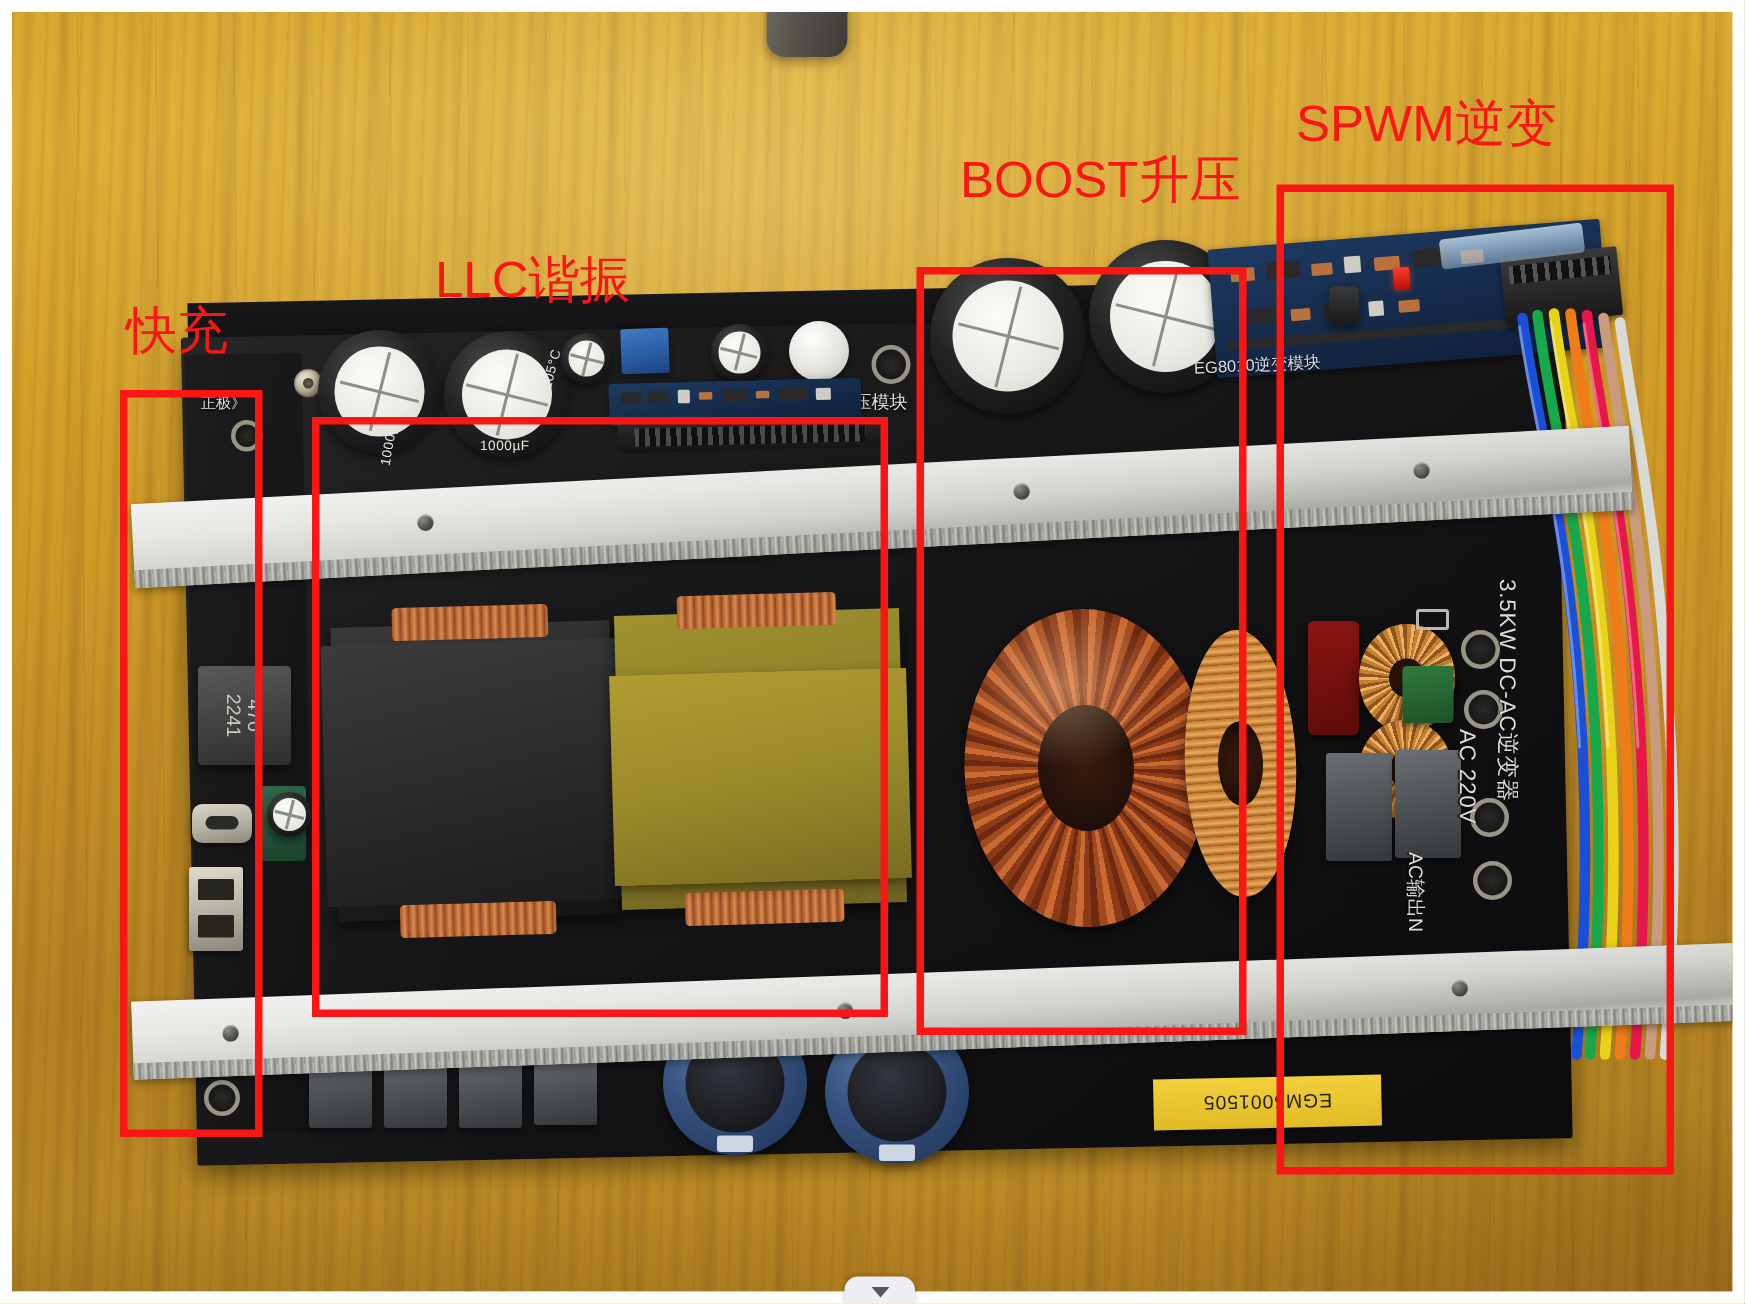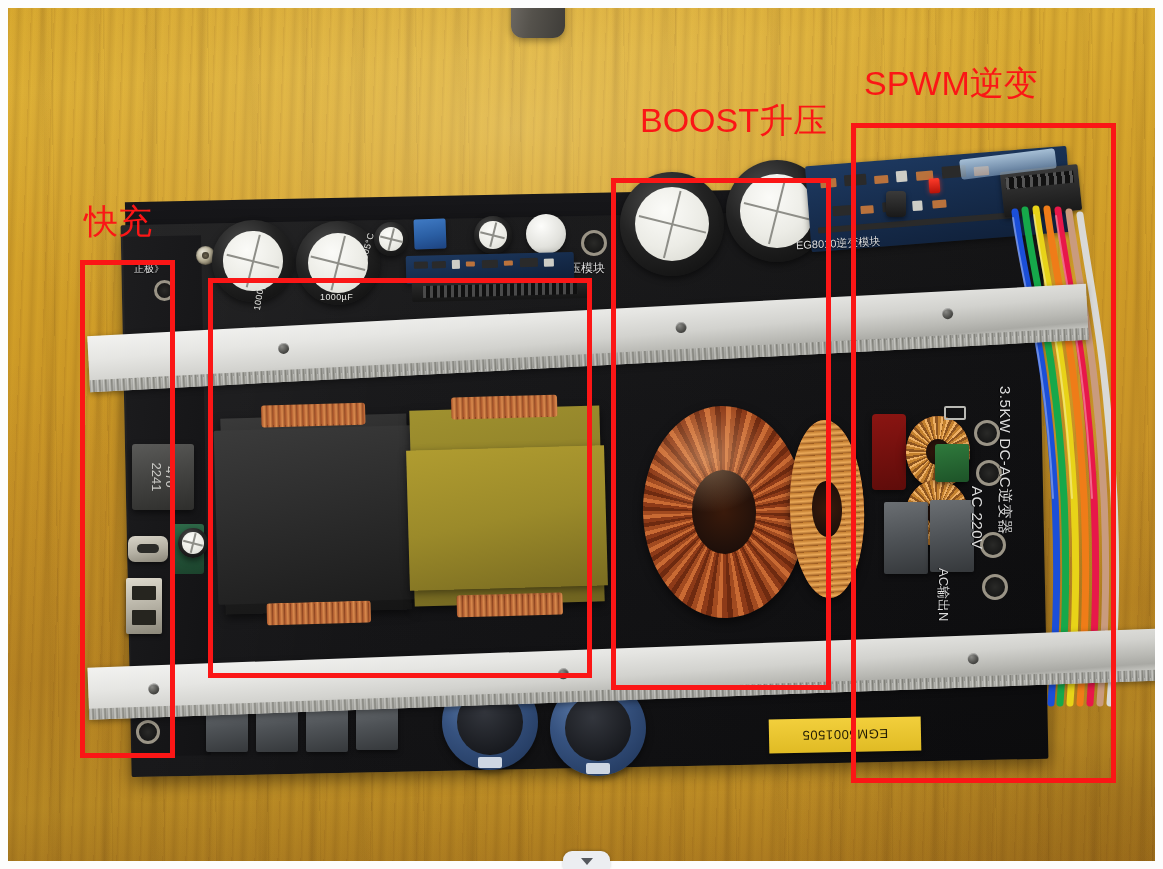--- a/index.html
+++ b/index.html
@@ -559,20 +559,21 @@
     </div>
 
     <div class="sticker" style="left:761px; top:710px; width:152px; height:34px; transform:rotate(-1.2deg);">
       <div class="txt">EGM5001505</div>
     </div>
 
     <div class="anno-box" style="left:72px; top:252px; width:95px; height:498px;"></div>
     <div class="anno-label" style="left:76px; top:196px;">快充</div>
 
     <div class="anno-box" style="left:200px; top:270px; width:384px; height:400px;"></div>
+    <div class="anno-label" style="left:282px; top:162px;">LLC谐振</div>
 
     <div class="anno-box" style="left:603px; top:170px; width:220px; height:512px;"></div>
     <div class="anno-label" style="left:610px; top:95px;margin-left:22px;">BOOST升压</div>
 
     <div class="anno-box" style="left:843px; top:115px; width:265px; height:660px;"></div>
     <div class="anno-label" style="left:856px; top:58px;">SPWM逆变</div>
 
   </div>
 
   <div id="collapse-tab">

